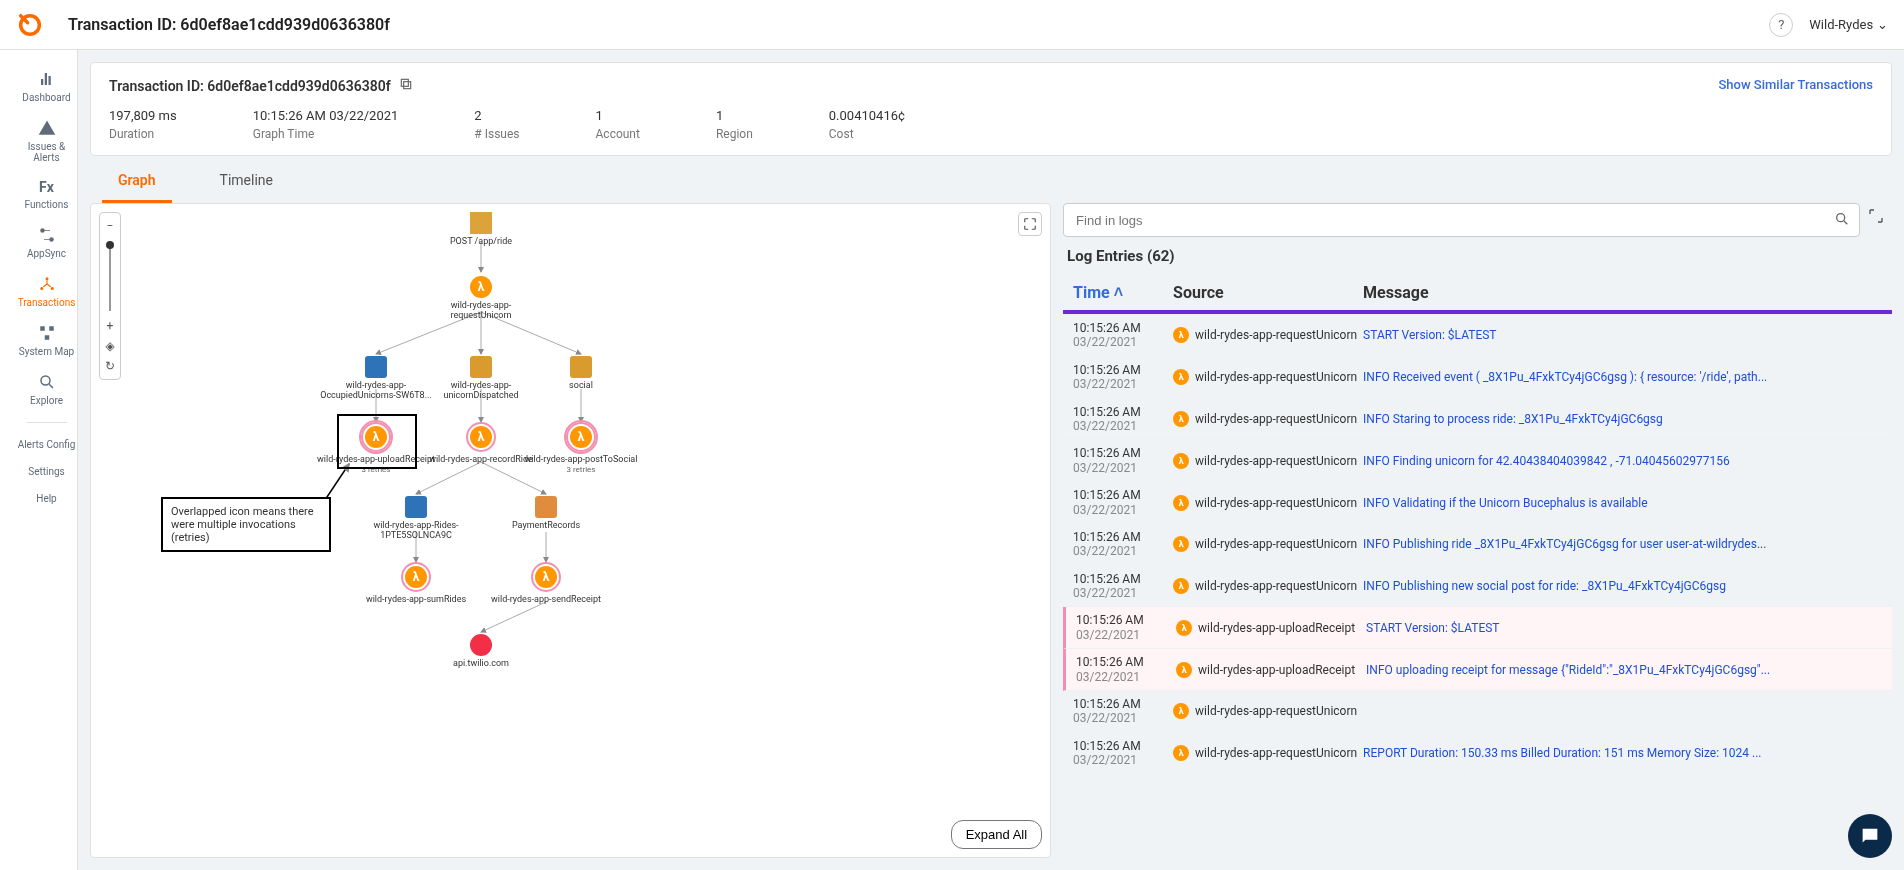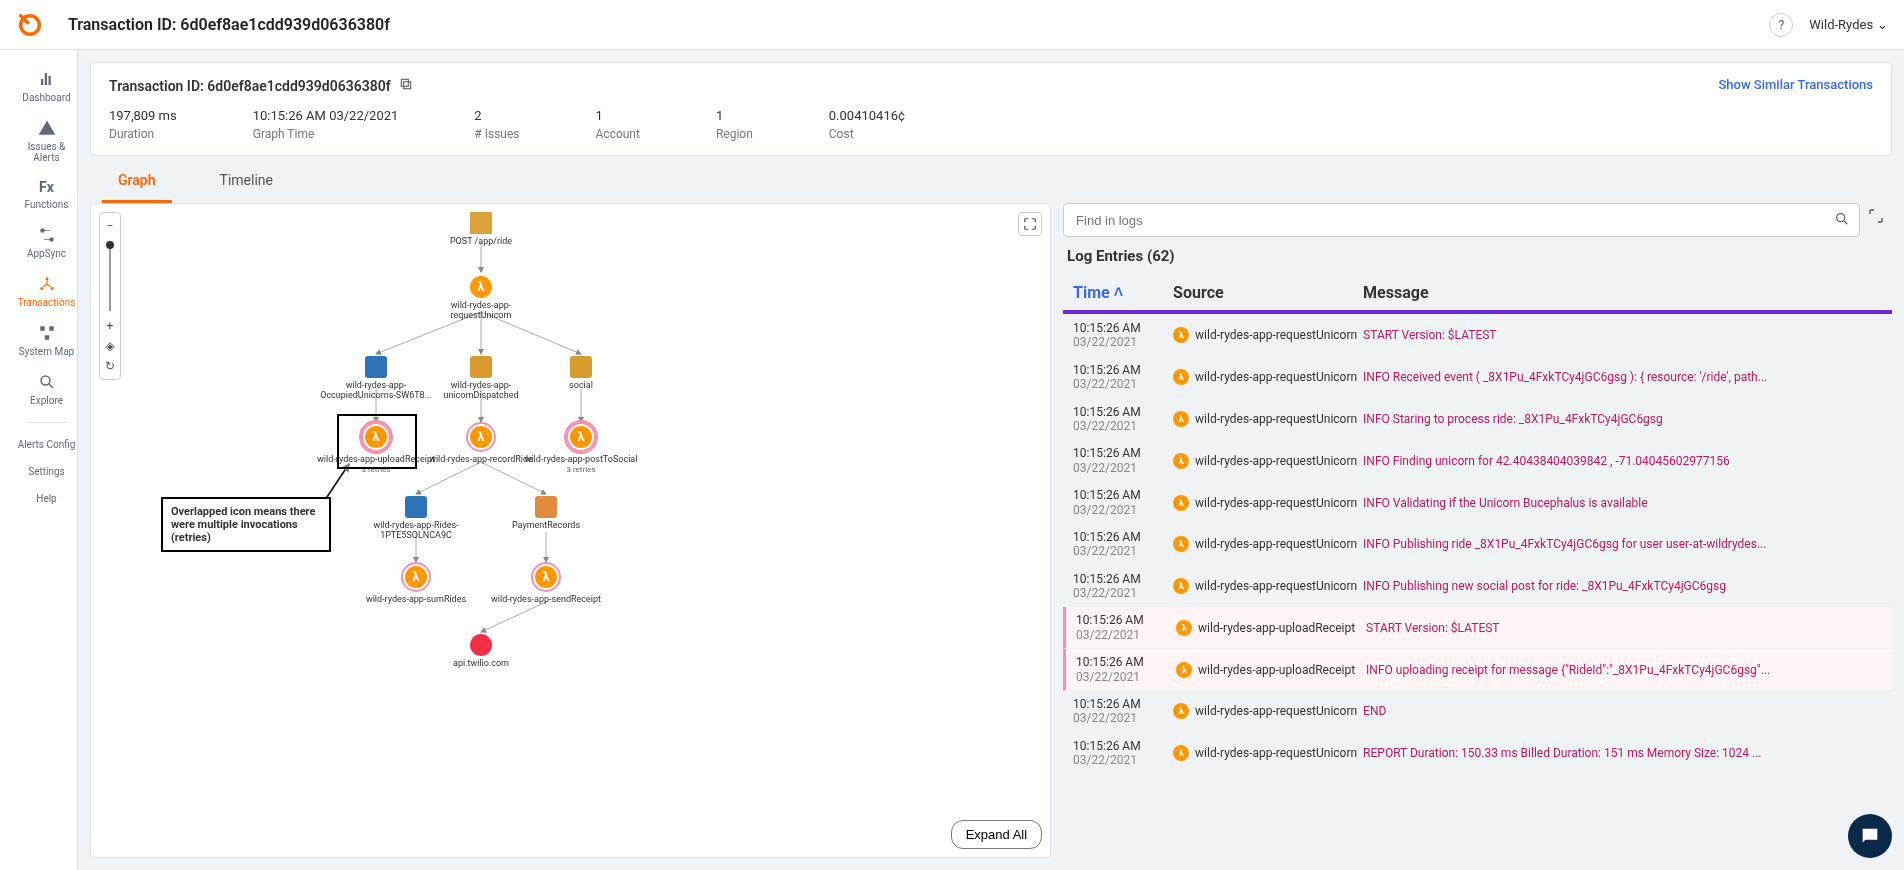--- a/index.html
+++ b/index.html
@@ -86,21 +86,21 @@
 
 .log-table { flex:1; overflow-y: auto; border-top: 1px solid #eee; }
 .log-header { display: grid; grid-template-columns: 100px 190px 1fr; padding: 8px 10px; font-size: 16px; font-weight: 700; color: #333; border-bottom: 4px solid #6d28d9; }
 .log-header .sortable { color: #366cd9; cursor: pointer; }
 .log-row { display: grid; grid-template-columns: 100px 190px 1fr; padding: 6px 10px; font-size: 12px; border-bottom: 1px solid #f0f0f0; align-items: center; }
 .log-row.hl { border-left: 3px solid #f48fb1; background: #fff5f7; }
 .log-time { line-height: 1.2; }
 .log-time .t2 { color: #888; }
 .log-source { display: flex; align-items: center; gap: 6px; }
 .src-icon { width: 16px; height: 16px; border-radius: 50%; background:#ff9800; display:inline-flex; align-items:center; justify-content:center; color:#fff; font-size:9px; font-weight:bold; flex-shrink:0; }
-.log-msg { white-space: nowrap; overflow: hidden; text-overflow: ellipsis; color: #be185d; }
+.log-msg { white-space: nowrap; overflow: hidden; text-overflow: ellipsis; color: #1d4ed8; }
 
 
 .chat-bubble { position: fixed; bottom: 12px; right: 12px; width: 44px; height: 44px; border-radius: 50%; background: #0b2a4a; display:flex; align-items:center; justify-content:center; cursor:pointer; }
 </style>
 </head>
 <body>
 
 <div class="header">
   <div class="logo">
     <svg viewBox="0 0 24 24" width="28" height="28">
@@ -263,21 +263,21 @@
             <line x1="390" y1="258" x2="455" y2="290"></line>
             <line x1="325" y1="328" x2="325" y2="358"></line>
             <line x1="455" y1="328" x2="455" y2="358"></line>
             <line x1="455" y1="398" x2="390" y2="428"></line>
 
             <line x1="230" y1="302" x2="258" y2="260" stroke="#000" stroke-width="1.5"></line>
           </g>
         </svg>
 
         <div class="annot-box" style="top:210px; left:246px; width:80px; height:55px; background:transparent;"></div>
-        <div class="annot-box" style="top:293px; left:70px; width:170px;font-weight:bold;">Overlapped icon means there were multiple invocations (retries)</div>
+        <div class="annot-box" style="top:293px; left:70px; width:170px;">Overlapped icon means there were multiple invocations (retries)</div>
 
         <div class="node" style="top:8px; left:390px">
           <div class="apigw-icon" style="margin:0 auto 3px"></div>
           <div class="node-label">POST /app/ride</div>
         </div>
         <div class="node" style="top:72px; left:390px">
           <div class="lambda-circle" style="margin:0 auto 3px">λ</div>
           <div class="node-label">wild-rydes-app-requestUnicorn</div>
         </div>
         <div class="node" style="top:152px; left:285px">
@@ -455,21 +455,20 @@
             </div>
             <div class="log-row">
     <div class="log-time">
                 <div>10:15:26 AM</div>
                 <div class="t2">03/22/2021</div>
               </div>
     <div class="log-source">
                 <span class="src-icon">λ</span>
                 <span>wild-rydes-app-requestUnicorn</span>
               </div>
-    <div class="log-msg">END</div>
             </div>
             <div class="log-row">
     <div class="log-time">
                 <div>10:15:26 AM</div>
                 <div class="t2">03/22/2021</div>
               </div>
     <div class="log-source">
                 <span class="src-icon">λ</span>
                 <span>wild-rydes-app-requestUnicorn</span>
               </div>

